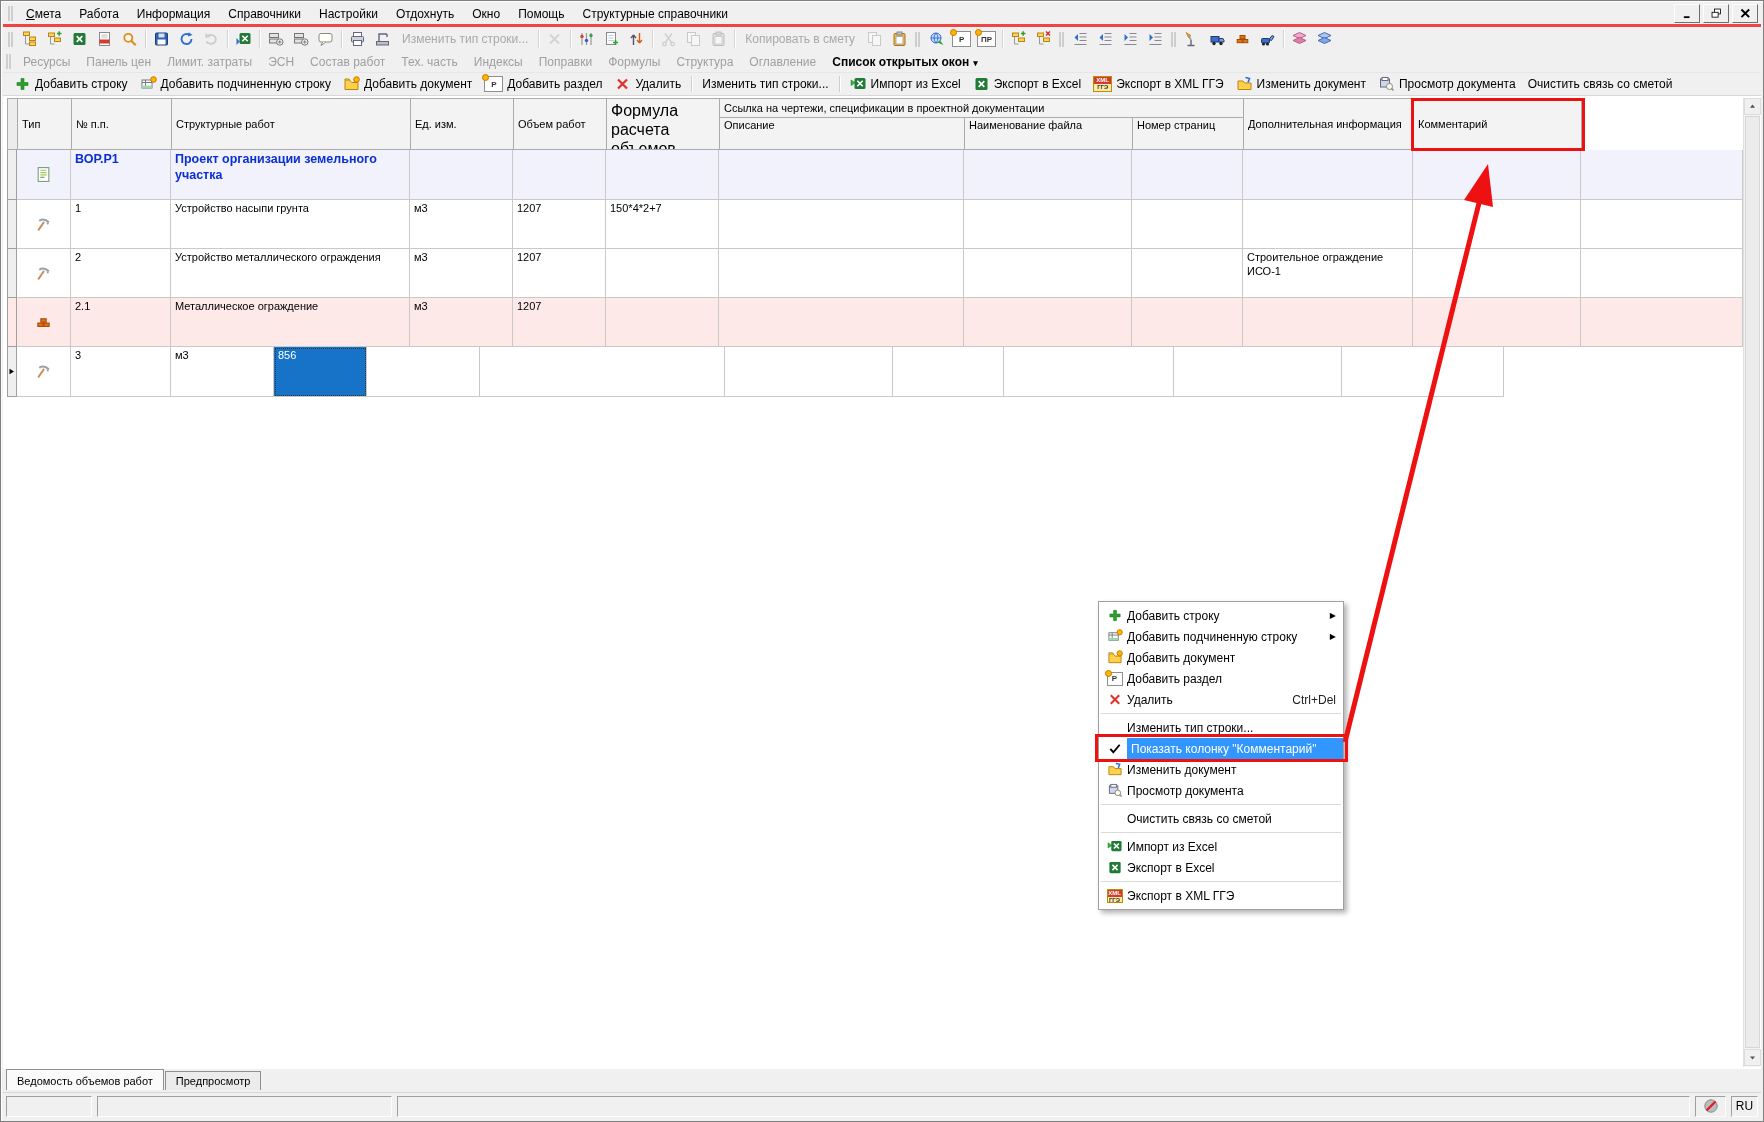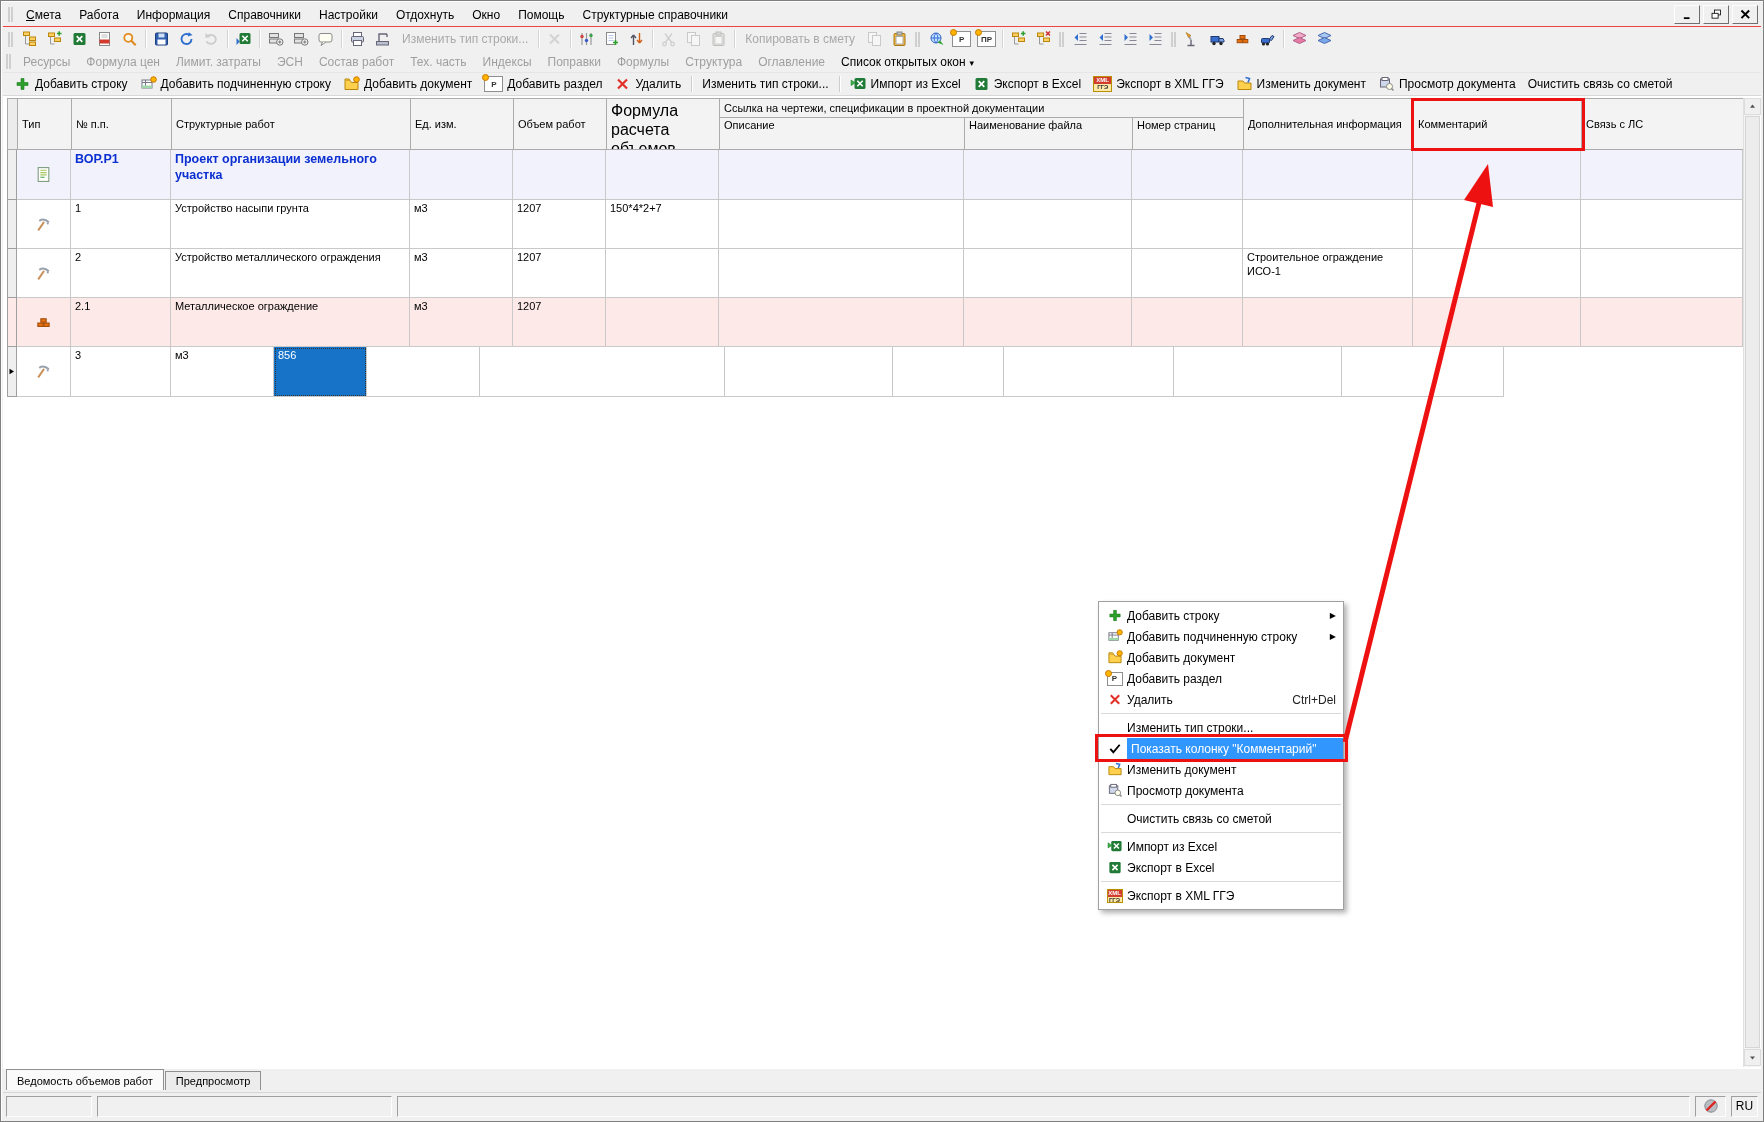--- a/index.html
+++ b/index.html
@@ -2,21 +2,21 @@
 <html><head>
 <meta charset="utf-8">
 <style>
 *{box-sizing:border-box}
 html,body{margin:0;padding:0}
 body{width:1764px;height:1122px;position:relative;overflow:hidden;
   font-family:"Liberation Sans",sans-serif;font-size:12px;background:#c8c8c8;color:#000}
 .window{position:absolute;inset:0;background:#f0f0f0;border:1px solid #7f7f7f;box-shadow:inset 1px 1px 0 #fff}
 
 
-#menubar{position:absolute;left:2px;right:2px;top:2px;height:24px;display:flex;align-items:center;background:#f0f0f0;border-bottom:1px solid #ef4444;padding-left:2px}
+#menubar{position:absolute;left:2px;right:2px;top:2px;height:24px;display:flex;align-items:center;background:#f0f0f0;border-bottom:3px solid #ef4444;padding-left:2px}
 .grip{width:2px;height:15px;background:#cfcfcf;box-shadow:3px 0 0 #cfcfcf;margin:0 7px 0 3px;flex:none}
 .mi{display:inline-block;padding:4px 9px;white-space:nowrap}
 .mi.accel::first-letter{text-decoration:underline}
 .wbtns{margin-left:auto;display:flex;gap:3px;padding-right:3px}
 .wb{width:26px;height:19px;background:#f0f0f0;border:1px solid;border-color:#fdfdfd #6f6f6f #6f6f6f #fdfdfd;display:flex;align-items:center;justify-content:center;padding:0}
 .wb svg{width:13px;height:13px}
 
 
 #toolbar{position:absolute;left:2px;right:2px;top:26px;height:24px;display:flex;align-items:center;background:#f0f0f0;padding-left:2px}
 .tb{width:25px;height:22px;border:0;background:transparent;display:flex;align-items:center;justify-content:center;padding:0;flex:none}
@@ -27,21 +27,21 @@
 .licon{width:19px;height:16px;border:1px solid #8f8f8f;background:#fff;font-size:8px;font-weight:bold;color:#333;
   display:flex;align-items:center;justify-content:center;position:relative;flex:none}
 .licon .star{position:absolute;top:-3px;left:-3px;width:7px;height:7px;background:#ffb400;border:1px solid #c87800;border-radius:50%}
 .xicon{width:19px;height:16px;border:1px solid #b89000;background:#fff;display:flex;flex-direction:column;flex:none;overflow:hidden}
 .xicon .xr{flex:1;background:#d23b2e;color:#fff;font-size:6px;font-weight:bold;text-align:center;line-height:7px}
 .xicon .xg{flex:1;background:#ffe9a8;color:#333;font-size:6px;font-weight:bold;text-align:center;line-height:7px}
 
 
 #panelbar{position:absolute;left:2px;right:2px;top:50px;height:22px;display:flex;align-items:center;background:#f0f0f0;border-bottom:1px solid #e6e6e6}
 .pi{padding:2px 8px;color:#9f9f9f;white-space:nowrap}
-.pi.active{color:#000;font-weight:normal}
+.pi.active{color:#000;font-weight:bold}
 .pi .arr{font-size:9px;margin-left:4px}
 
 
 #actionbar{position:absolute;left:2px;right:2px;top:72px;height:23px;display:flex;align-items:center;background:#f0f0f0;border-bottom:1px solid #d8d8d8;padding-left:5px}
 .ab{display:flex;align-items:center;gap:4px;border:0;background:transparent;padding:2px 6px;font-size:12px;font-family:inherit;white-space:nowrap}
 .asep{width:1px;height:16px;background:#cdcdcd;box-shadow:1px 0 0 #fff;margin:0 4px;flex:none}
 
 
 #content{position:absolute;left:2px;right:2px;top:95px;height:973px;background:#fff;overflow:hidden}
 .thead{position:absolute;left:4px;top:2px;height:52px;display:flex;border-top:1px solid #ababab;border-left:1px solid #ababab}
@@ -565,21 +565,21 @@
     <button class="tb">
         <svg class="ic">
           <use href="#i-layersb"></use>
         </svg>
       </button>
   </div>
 
   <div id="panelbar">
     <div class="grip"></div>
     <span class="pi">Ресурсы</span>
-    <span class="pi">Формула цен</span>
+    <span class="pi">Панель цен</span>
     <span class="pi">Лимит. затраты</span>
     <span class="pi">ЭСН</span>
     <span class="pi">Состав работ</span>
     <span class="pi">Тех. часть</span>
     <span class="pi">Индексы</span>
     <span class="pi">Поправки</span>
     <span class="pi">Формулы</span>
     <span class="pi">Структура</span>
     <span class="pi">Оглавление</span>
     <span class="pi active"><span>Список открытых окон</span><span class="arr">▾</span></span>
@@ -670,21 +670,20 @@
       <div class="hgroup">
         <div class="hg-top">Ссылка на чертежи, спецификации в проектной документации</div>
         <div class="hg-sub">
           <div class="hcell" style="width:245px">Описание</div>
           <div class="hcell" style="width:168px">Наименование файла</div>
           <div class="hcell" style="width:111px">Номер страниц</div>
         </div>
       </div>
       <div class="hcell" style="width:170px">Дополнительная информация</div>
       <div class="hcell" style="width:168px">Комментарий</div>
-      <div class="hcell" style="width:162px">Связь с ЛС</div>
     </div>
 
     <div class="trow r-sect" style="top:54px;height:50px">
       <div class="cell c-marker"></div>
       <div class="cell c-type">
           <svg>
             <use href="#i-doc"></use>
           </svg>
         </div>
       <div class="cell c-num">ВОР.Р1</div>

